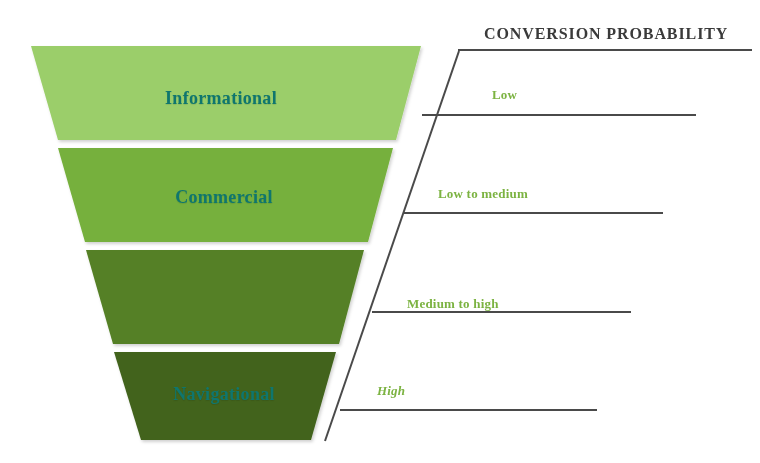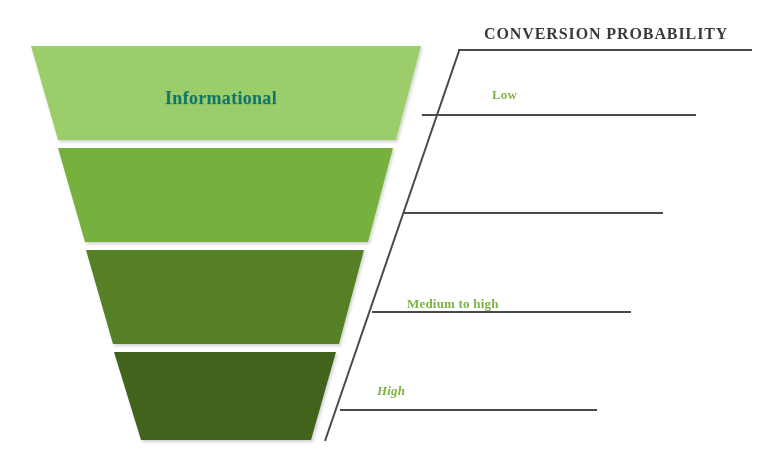--- a/index.html
+++ b/index.html
@@ -96,23 +96,26 @@
 
     <line x1="372" y1="312" x2="631" y2="312" stroke="#4a4a4a" stroke-width="2"></line>
 
     <line x1="340" y1="410" x2="597" y2="410" stroke="#4a4a4a" stroke-width="2"></line>
   </svg>
 
   <div id="chart-title">CONVERSION PROBABILITY</div>
 
   <div class="funnel-label" style="left:221px; top:98px;">Informational</div>
 
+  <div class="funnel-label" style="left:224px; top:197px;">Commercial</div>
 
 
+  <div class="funnel-label" style="left:224px; top:394px;">Navigational</div>
 
   <div class="prob-label" style="left:492px; top:87px;">Low</div>
 
+  <div class="prob-label" style="left:438px; top:186px;">Low to medium</div>
 
   <div class="prob-label" style="left:407px; top:296px;">Medium to high</div>
 
   <div class="prob-label" style="left:377px; top:383px;font-style:italic;">High</div>
 
 </div>
 
 </body></html>

